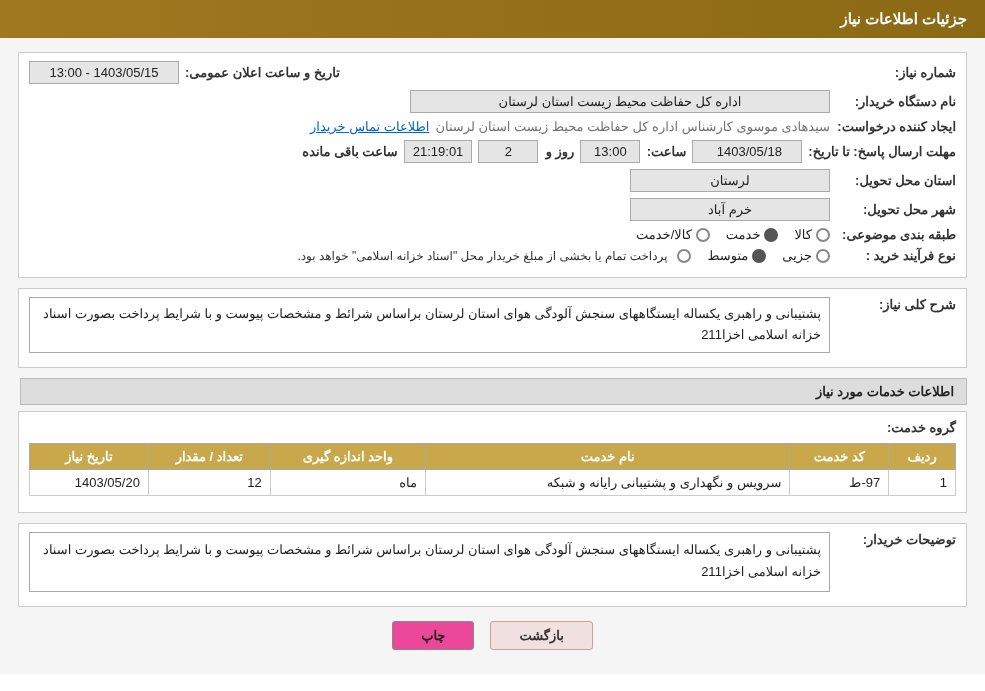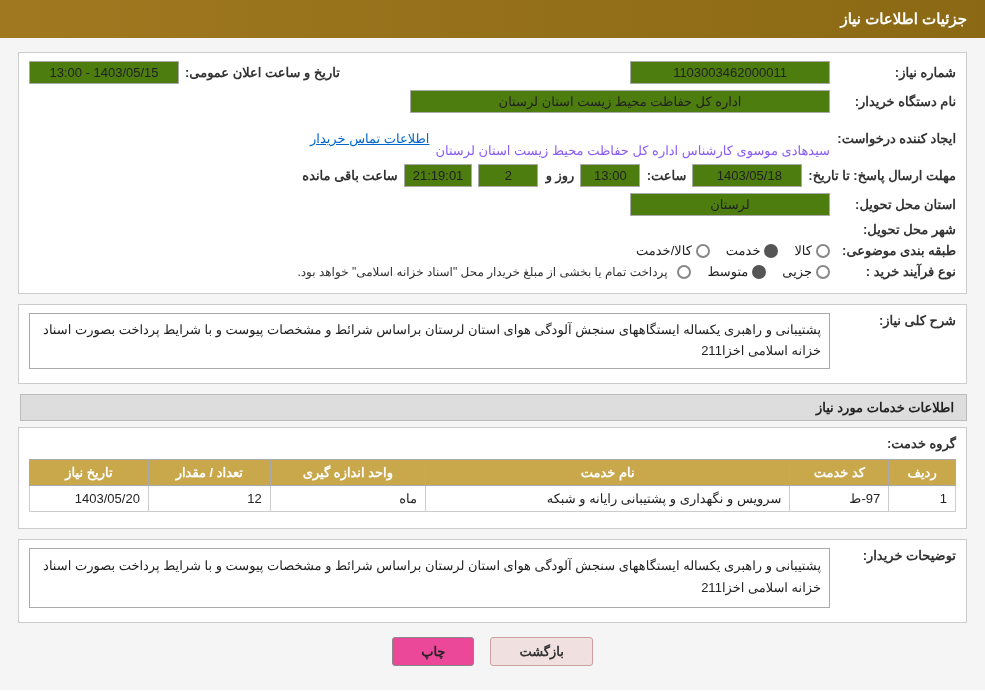--- a/index.html
+++ b/index.html
@@ -44,21 +44,21 @@
     }
     .label {
       color: #333;
       font-weight: bold;
       white-space: nowrap;
       min-width: 120px;
       text-align: right;
     }
     .value-box {
       border: 1px solid #aaa;
-      background: #4d7c0f;
+      background: #e5e5e5;
       padding: 3px 8px;
       min-width: 80px;
       text-align: center;
       font-size: 13px;
     }
     .value-box.wide { min-width: 200px; }
     .value-box.medium { min-width: 150px; }
     .value-box.small { min-width: 60px; }
     .link-text {
       color: #0066cc;
@@ -180,34 +180,33 @@
   <div class="header-bar">
     <span>جزئیات اطلاعات نیاز</span>
   </div>
 
   <div class="main-content">
 
     <div class="info-section">
 
       <div class="row">
         <span class="label">شماره نیاز:</span>
-        <span class="value-box wide">1103003462000011</span>
         <span style="flex:1"></span>
         <span class="label">تاریخ و ساعت اعلان عمومی:</span>
         <span class="value-box medium">1403/05/15 - 13:00</span>
       </div>
 
       <div class="row">
         <span class="label">نام دستگاه خریدار:</span>
         <span class="value-box" style="min-width:420px;">اداره کل حفاظت محیط زیست استان لرستان</span>
       </div>
 
       <div class="row">
         <span class="label">ایجاد کننده درخواست:</span>
-        <span style="color:#8b5cf6;margin-top:24px;">سیدهادی موسوی کارشناس اداره کل حفاظت محیط زیست استان لرستان</span>
+        <span style="color:#737373;">سیدهادی موسوی کارشناس اداره کل حفاظت محیط زیست استان لرستان</span>
         <span class="link-text">اطلاعات تماس خریدار</span>
       </div>
 
       <div class="row">
         <span class="label">مهلت ارسال پاسخ: تا تاریخ:</span>
         <span class="value-box" style="min-width:110px;padding-left:12px;">1403/05/18</span>
         <span class="label" style="min-width:40px;">ساعت:</span>
         <span class="value-box small">13:00</span>
         <span class="label" style="min-width:30px;">روز و</span>
         <span class="value-box small">2</span>
@@ -215,20 +214,21 @@
         <span class="label" style="min-width:90px;">ساعت باقی مانده</span>
       </div>
 
       <div class="row">
         <span class="label">استان محل تحویل:</span>
         <span class="value-box" style="min-width:200px;">لرستان</span>
       </div>
 
       <div class="row">
         <span class="label">شهر محل تحویل:</span>
+        <span class="value-box" style="min-width:200px;">خرم آباد</span>
       </div>
 
       <div class="row">
         <span class="label">طبقه بندی موضوعی:</span>
         <div class="radio-group">
           <div class="radio-item">
             <span class="radio-circle"></span>
             <span>کالا</span>
           </div>
           <div class="radio-item">

